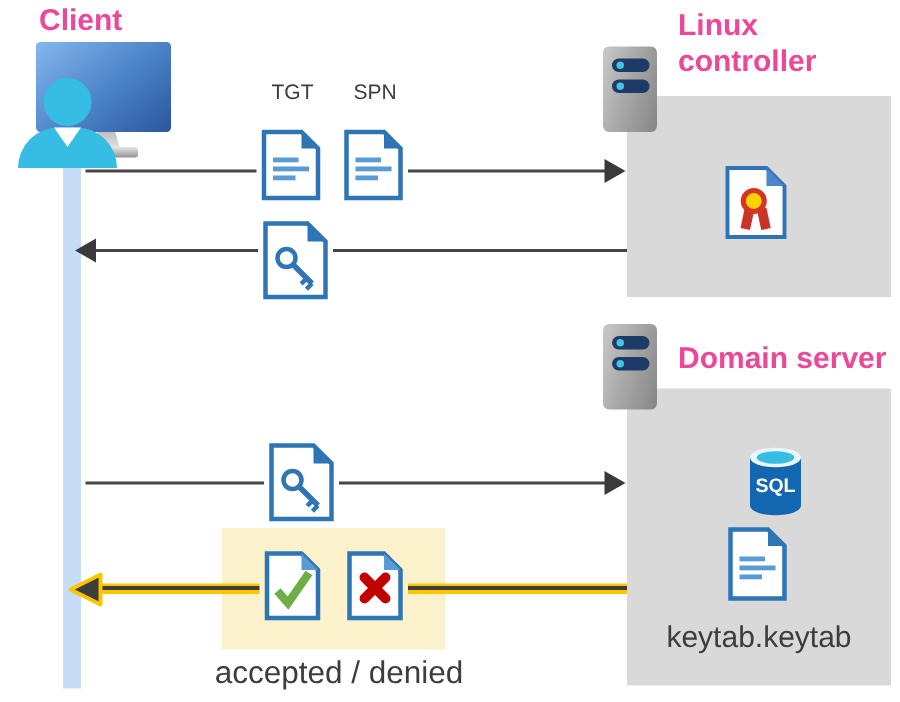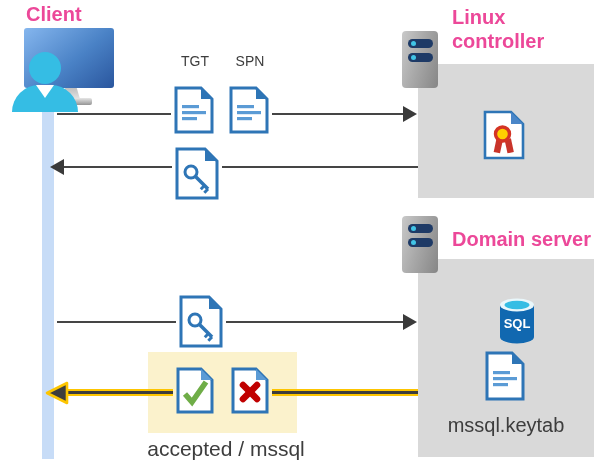--- a/index.html
+++ b/index.html
@@ -165,21 +165,21 @@
       <path d="M2 2 H27 L38 13 V48 H2 Z" fill="#ffffff" stroke="#2e75b6" stroke-width="3"></path>
       <path d="M27 2 V13 H38 Z" fill="#2e75b6"></path>
       <g fill="#5b9bd5">
         <rect x="8" y="20" width="17" height="3.2"></rect>
         <rect x="8" y="26" width="24" height="3.2"></rect>
         <rect x="8" y="32" width="15" height="3.2"></rect>
       </g>
     </svg>
   </div>
 
-  <div class="abs sub" style="left:428px; top:414px; width:156px; font-size:20px;">mssql.keytab</div>
+  <div class="abs sub" style="left:428px; top:414px; width:156px; font-size:20px;">keytab.keytab</div>
 
   <div class="abs line" style="left:57px; top:321px; width:348px;"></div>
   <div class="abs head-right" style="left:403px; top:314px;"></div>
 
   <div class="abs doc-group on-white" style="left:176px; top:295px;">
     <svg width="44" height="53" viewBox="0 0 44 53">
       <path d="M2 2 H30 L42 14 V51 H2 Z" fill="#ffffff" stroke="#2e75b6" stroke-width="3"></path>
       <path d="M30 2 V14 H42 Z" fill="#2e75b6"></path>
       <g stroke="#2e75b6" fill="none">
         <circle cx="16" cy="25" r="6" stroke-width="3"></circle>
@@ -208,15 +208,15 @@
     <svg width="38" height="47" viewBox="0 0 38 47">
       <path d="M2 2 H25 L36 13 V45 H2 Z" fill="#ffffff" stroke="#2e75b6" stroke-width="3"></path>
       <path d="M25 2 V13 H36 Z" fill="#5b9bd5"></path>
       <g stroke="#c00000" stroke-width="6.6" stroke-linecap="round">
         <path d="M12 18 L26 32"></path>
         <path d="M26 18 L12 32"></path>
       </g>
     </svg>
   </div>
 
-  <div class="abs sub" style="left:133px; top:437px; width:186px; font-size:21px;">accepted / mssql</div>
+  <div class="abs sub" style="left:133px; top:437px; width:186px; font-size:21px;">accepted / denied</div>
 
 </div>
 
 </body></html>

